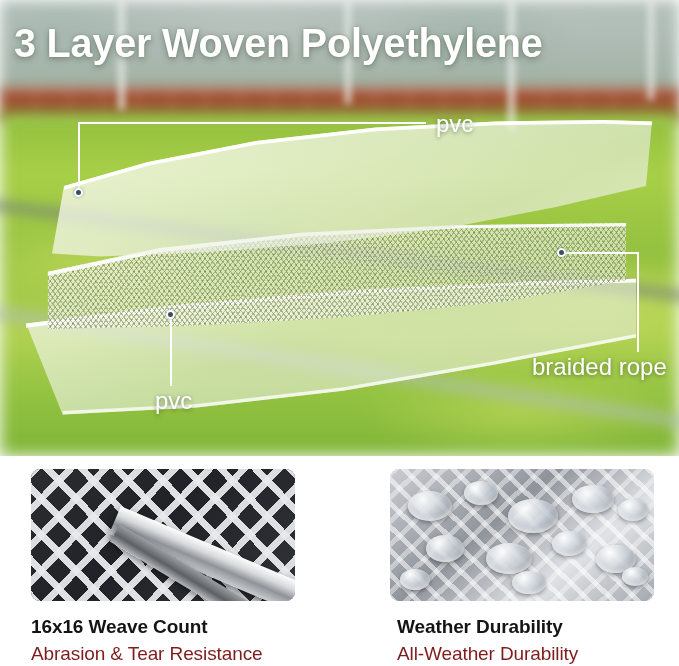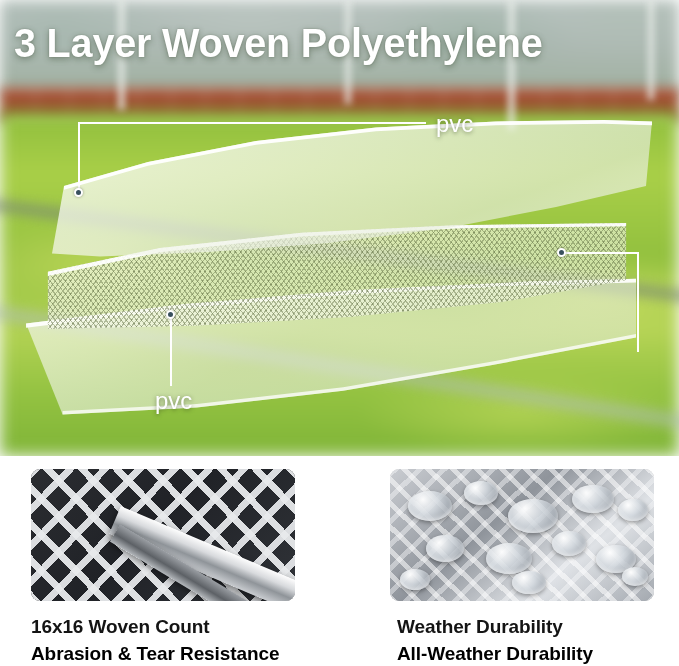--- a/index.html
+++ b/index.html
@@ -187,21 +187,21 @@
     position:absolute; border-radius:50%;
     background:radial-gradient(circle at 34% 28%, rgba(255,255,255,.95), rgba(210,216,222,.85) 42%, rgba(120,128,138,.75) 100%);
     box-shadow:0 2px 4px rgba(0,0,0,.35), inset 0 -2px 4px rgba(255,255,255,.6);
   }
 
   .panel-title{
     position:absolute; font-size:19px; font-weight:bold; color:#141414;
     letter-spacing:-0.1px; white-space:nowrap;
   }
   .panel-sub{
-    position:absolute; font-size:19px; font-weight:bold; color:#000000;
+    position:absolute; font-size:19px; font-weight:normal; color:#7f1d1d;
     letter-spacing:-0.1px; white-space:nowrap;
   }
 </style>
 </head>
 <body>
 
 <div id="page">
 
   <div id="hero">
 
@@ -228,33 +228,34 @@
     <div id="title">3 Layer Woven Polyethylene</div>
 
     <div class="lead h" id="lead1-h"></div>
     <div class="lead v" id="lead1-v"></div>
     <div class="dot" id="dot1"></div>
     <div class="callout-label" id="label1">pvc</div>
 
     <div class="lead h" id="lead2-h"></div>
     <div class="lead v" id="lead2-v"></div>
     <div class="dot" id="dot2"></div>
+    <div class="callout-label" id="label2">braided rope</div>
 
     <div class="lead v" id="lead3-v"></div>
     <div class="dot" id="dot3"></div>
     <div class="callout-label" id="label3">pvc</div>
   </div>
 
   <div class="panel">
     <div class="thumb" style="left:31px; top:469px;">
       <div class="thumb-weave"></div>
       <div class="blade"></div>
       <div class="blade2"></div>
     </div>
-    <div class="panel-title" style="left:31px; top:616px;">16x16 Woven Count</div>
+    <div class="panel-title" style="left:31px; top:616px;">16x16 Weave Count</div>
     <div class="panel-sub" style="left:31px; top:643px;">Abrasion &amp; Tear Resistance</div>
   </div>
 
   <div class="panel">
     <div class="thumb" style="left:390px; top:469px;">
       <div class="thumb-water"></div>
       <div class="drop" style="left:18px;  top:22px;  width:44px; height:30px;"></div>
       <div class="drop" style="left:74px;  top:12px;  width:34px; height:24px;"></div>
       <div class="drop" style="left:118px; top:30px;  width:50px; height:34px;"></div>
       <div class="drop" style="left:182px; top:16px;  width:42px; height:28px;"></div>

